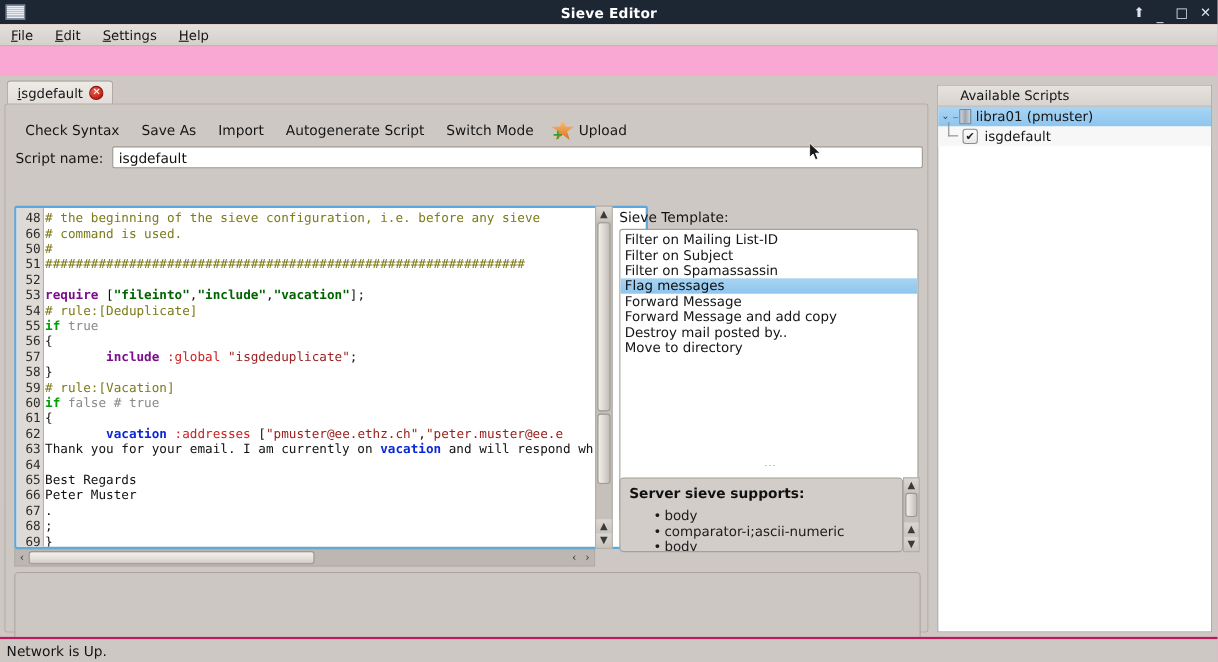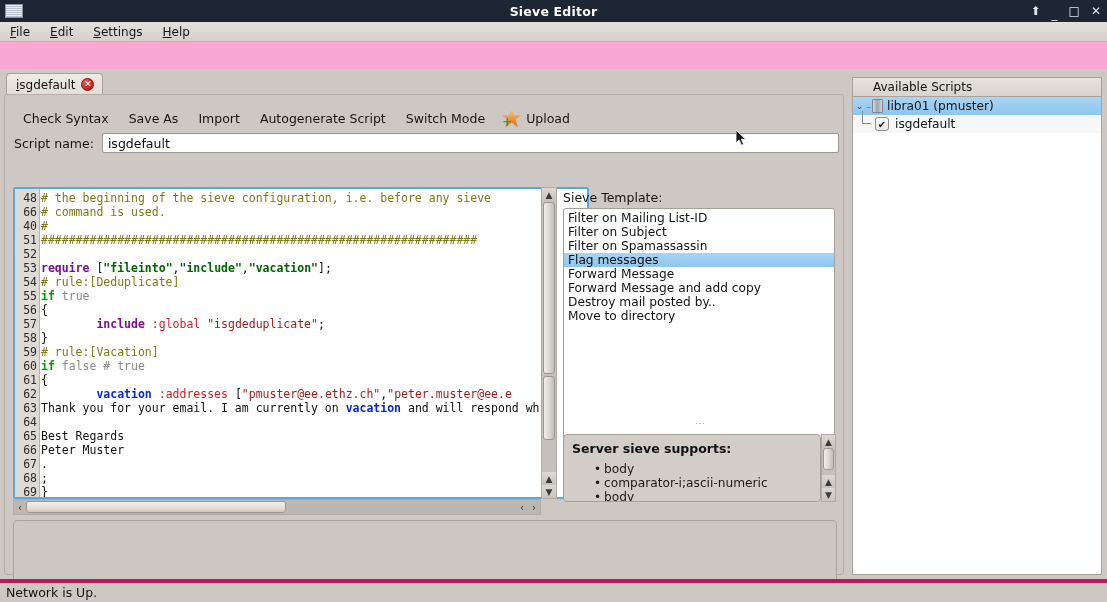--- a/index.html
+++ b/index.html
@@ -393,21 +393,21 @@
     display: flex; align-items: center; justify-content: center;
     font-size: 10px; color: #1b1b1b; font-weight: bold;
     box-sizing: border-box; margin-right: 6px;
   }
 
   
   .statusbar {
     position: absolute; left: 0; top: 579px;
     width: 1107px; height: 23px;
     background: #cec8c4;
-    border-top: 4px solid #be185d;
+    border-top: 2px solid #be185d;
     display: flex; align-items: center;
     box-sizing: border-box;
   }
   .status-text { margin-left: 6px; font-size: 12.5px; color: #141414; }
 
   
   .cursor-arrow {
     position: absolute; left: 736px; top: 130px;
     width: 12px; height: 18px;
     pointer-events: none;
@@ -465,21 +465,21 @@
 
       <div class="scriptname-row">
         <span class="scriptname-label">Script name:</span>
         <input class="scriptname-input" type="text" value="isgdefault" style="">
       </div>
 
       <div class="code-area">
         <div class="gutter" id="gutter">
             <div>48</div>
             <div>66</div>
-            <div>40</div>
+            <div>50</div>
             <div>51</div>
             <div>52</div>
             <div>53</div>
             <div>54</div>
             <div>55</div>
             <div>56</div>
             <div>57</div>
             <div>58</div>
             <div>59</div>
             <div>60</div>

